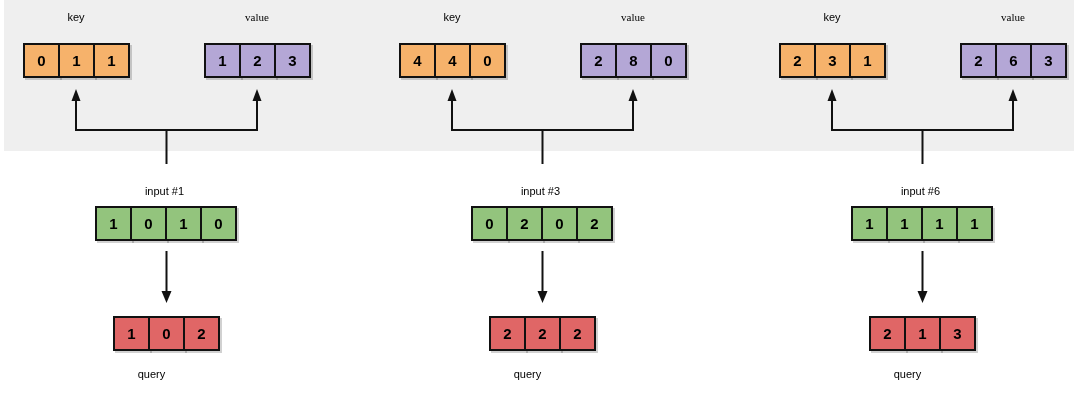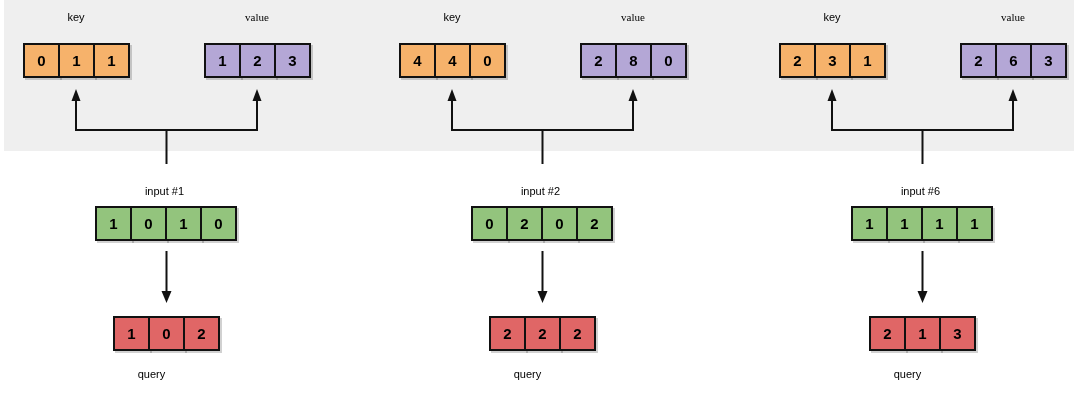--- a/index.html
+++ b/index.html
@@ -96,21 +96,21 @@
     <div class="row key-row">
           <div class="cell key">4</div>
           <div class="cell key">4</div>
           <div class="cell key">0</div>
         </div>
     <div class="row value-row">
           <div class="cell value">2</div>
           <div class="cell value">8</div>
           <div class="cell value">0</div>
         </div>
-    <div class="lbl input-lbl">input #2</div>
+    <div class="lbl input-lbl">input #3</div>
     <div class="row input-row">
           <div class="cell input">0</div>
           <div class="cell input">2</div>
           <div class="cell input">0</div>
           <div class="cell input">2</div>
         </div>
     <div class="row query-row">
           <div class="cell query">2</div>
           <div class="cell query">2</div>
           <div class="cell query">2</div>

